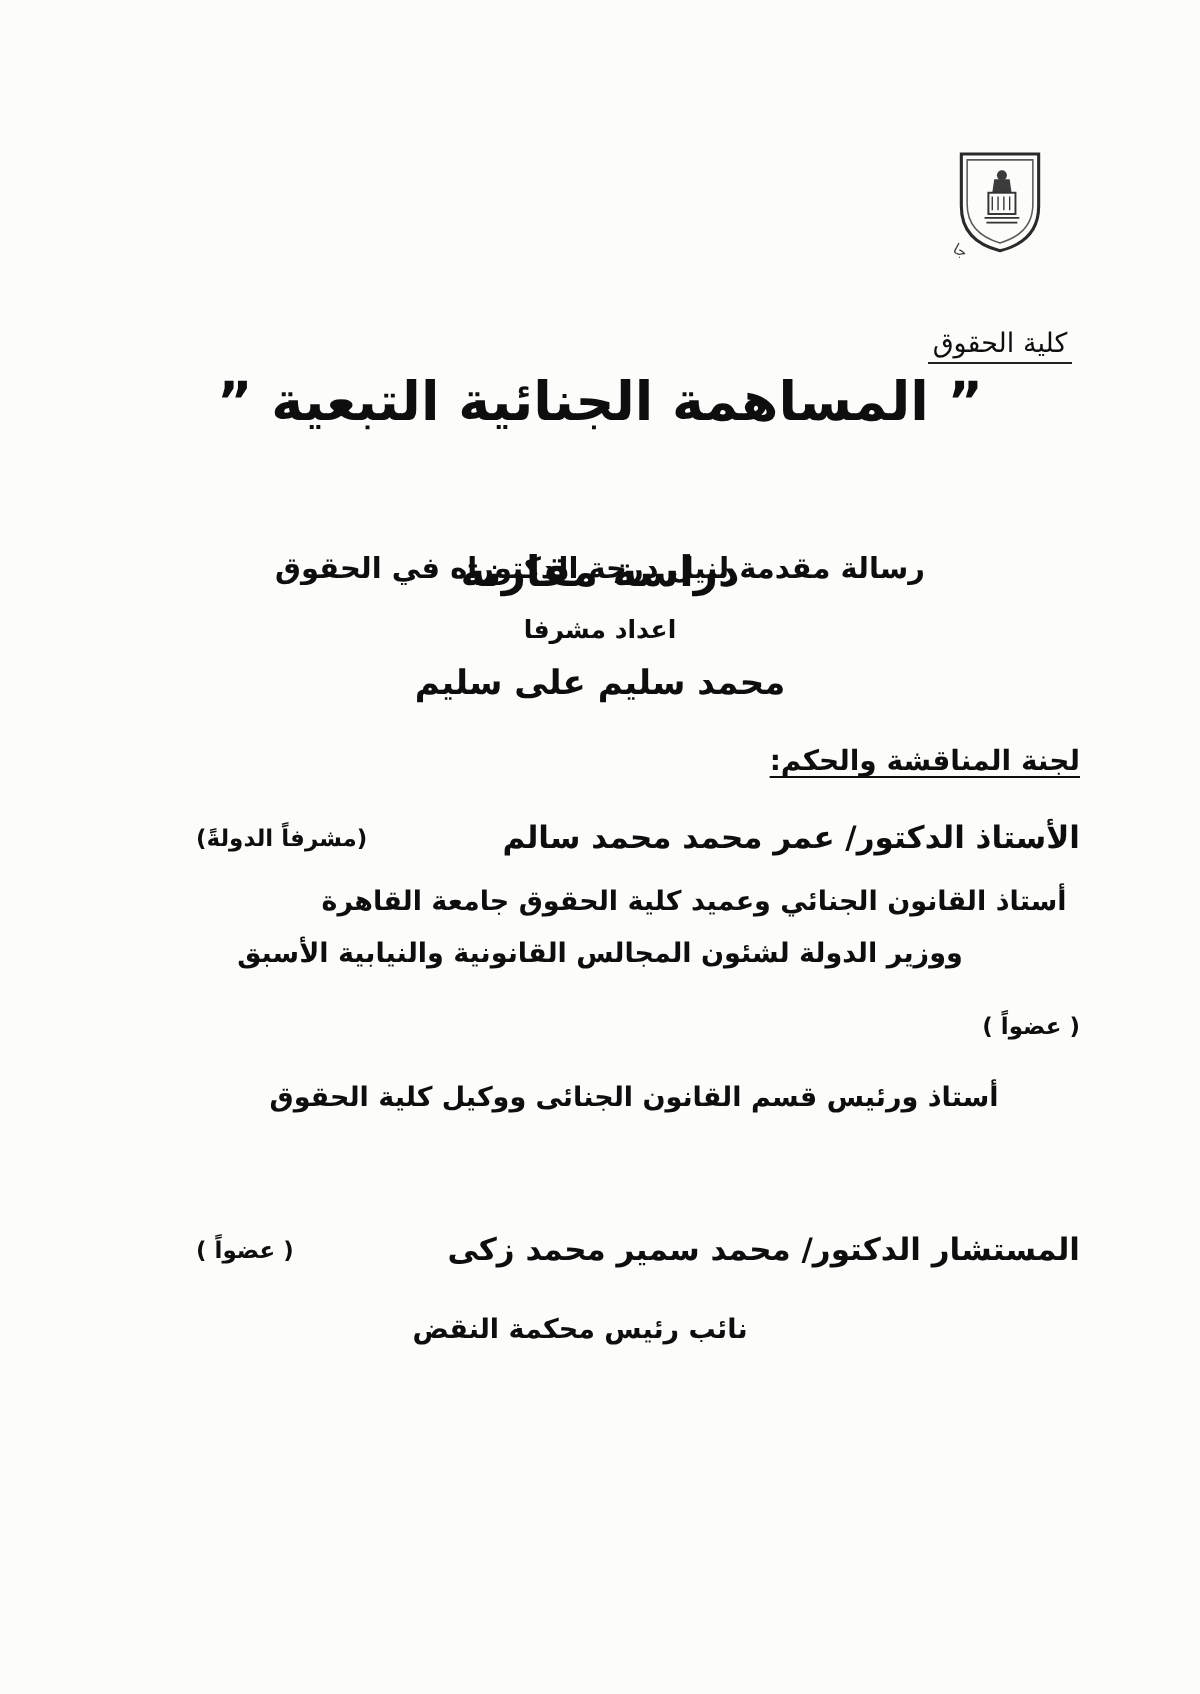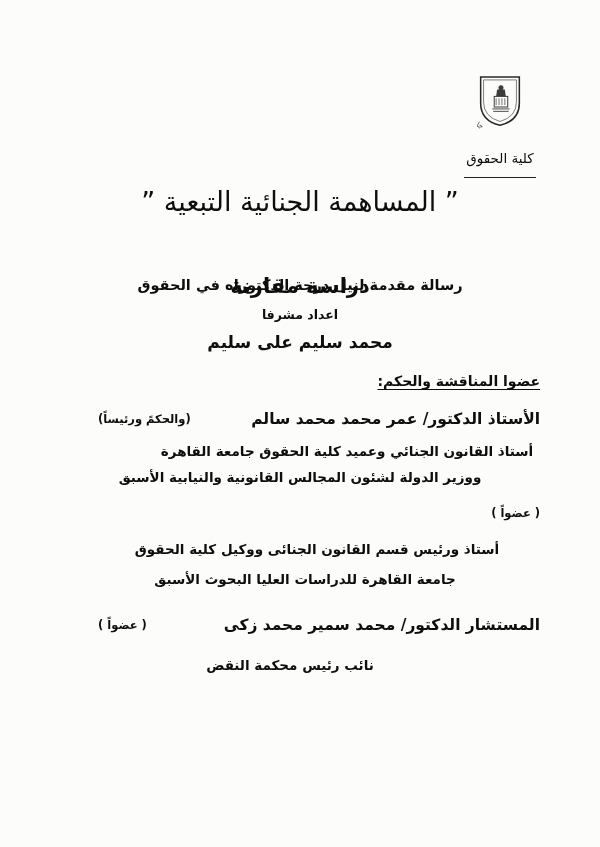--- a/index.html
+++ b/index.html
@@ -11,31 +11,31 @@
     font-family:"DejaVu Sans", sans-serif;
     direction:rtl;
     overflow:hidden;
   }
   .abs { position:absolute; }
 
   
   .logo-block { top:74px; right:56px; width:88px; text-align:center; }
   .faculty-label {
     display:inline-block;
-    margin-top:6px;
+    margin-top:20px;
     font-size:13.5px;
     font-weight:400;
     border-bottom:1.3px solid #222;
-    padding:0 2px 11px 2px;
+    padding:0 2px 1px 2px;
     white-space:nowrap;
     text-align:right;
   }
 
   
-  .main-title   { top:186px; left:0; right:0; text-align:center; font-size:27px;  font-weight:normal; }
+  .main-title   { top:186px; left:0; right:0; text-align:center; font-size:27px;  font-weight:bold; }
   .subtitle     { top:234px; left:0; right:0; text-align:center; font-size:21px;  font-weight:bold;margin-top:40px; }
   .thesis-line  { top:277px; left:0; right:0; text-align:center; font-size:14.5px;font-weight:bold; }
   .prepared     { top:307px; left:0; right:0; text-align:center; font-size:12.5px;font-weight:bold; }
   .researcher   { top:332px; left:0; right:0; text-align:center; font-size:17px;  font-weight:bold; }
 
   
   .committee-heading {
     top:373px; right:60px;
     font-size:14px; font-weight:bold;
     text-decoration:underline;
@@ -91,34 +91,33 @@
   <div class="abs main-title">” المساهمة الجنائية التبعية ”</div>
 
   <div class="abs subtitle">دراسة مقارنة</div>
 
   <div class="abs thesis-line">رسالة مقدمة لنيل درجة الدكتوراه في الحقوق</div>
 
   <div class="abs prepared">اعداد مشرفا</div>
 
   <div class="abs researcher">محمد سليم على سليم</div>
 
-  <div class="abs committee-heading">عضوا المناقشة والحكم:</div>
+  <div class="abs committee-heading">لجنة المناقشة والحكم:</div>
 
   <div class="abs member-row row-1">
     <span class="member-name">الأستاذ الدكتور/ عمر محمد محمد سالم</span>
-    <span class="member-role">(والحكمً ورئيساً)</span>
+    <span class="member-role">(مشرفاً الدولةً)</span>
   </div>
   <div class="abs affil affil-1b">ووزير الدولة لشئون المجالس القانونية والنيابية الأسبق</div>
   <div class="abs affil affil-1a">أستاذ القانون الجنائي وعميد كلية الحقوق جامعة القاهرة</div>
 
   <div class="abs member-row row-2">
     <span class="member-role">( عضواً )</span>
   </div>
   <div class="abs affil affil-2a">أستاذ ورئيس قسم القانون الجنائى ووكيل كلية الحقوق</div>
-  <div class="abs affil affil-2b">جامعة القاهرة للدراسات العليا البحوث الأسبق</div>
 
   <div class="abs member-row row-3">
     <span class="member-name">المستشار الدكتور/ محمد سمير محمد زكى</span>
     <span class="member-role">( عضواً )</span>
   </div>
   <div class="abs affil affil-3a">نائب رئيس محكمة النقض</div>
 
 
 </div>
 

